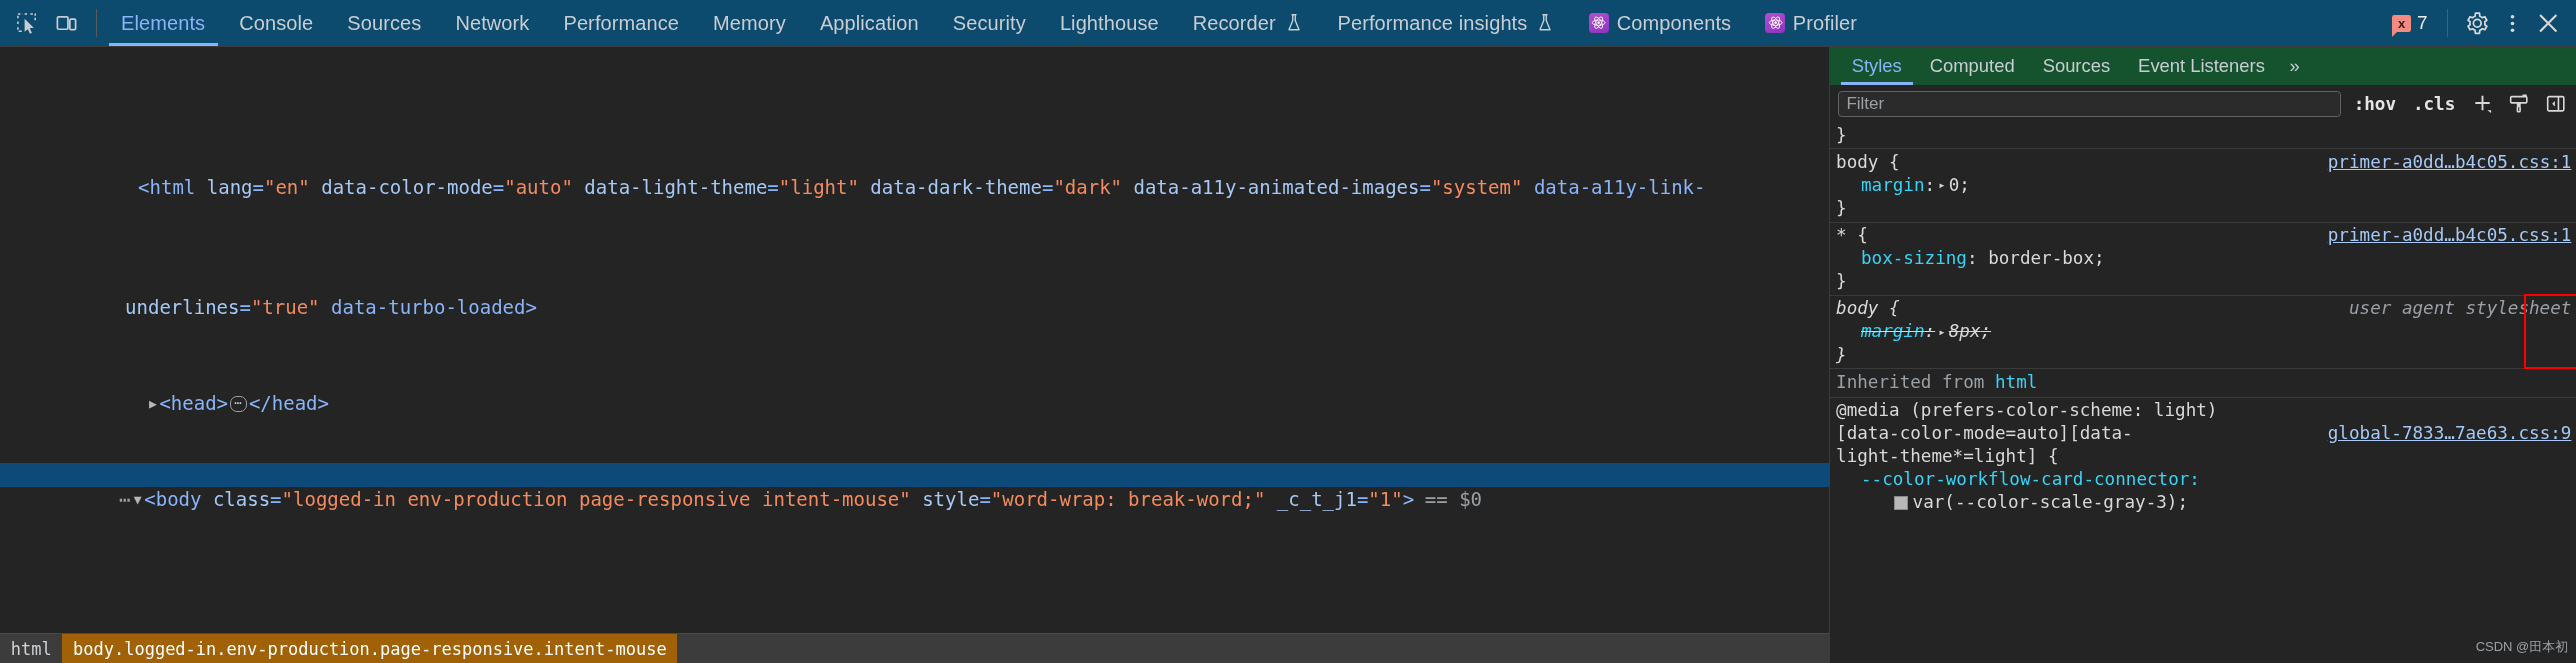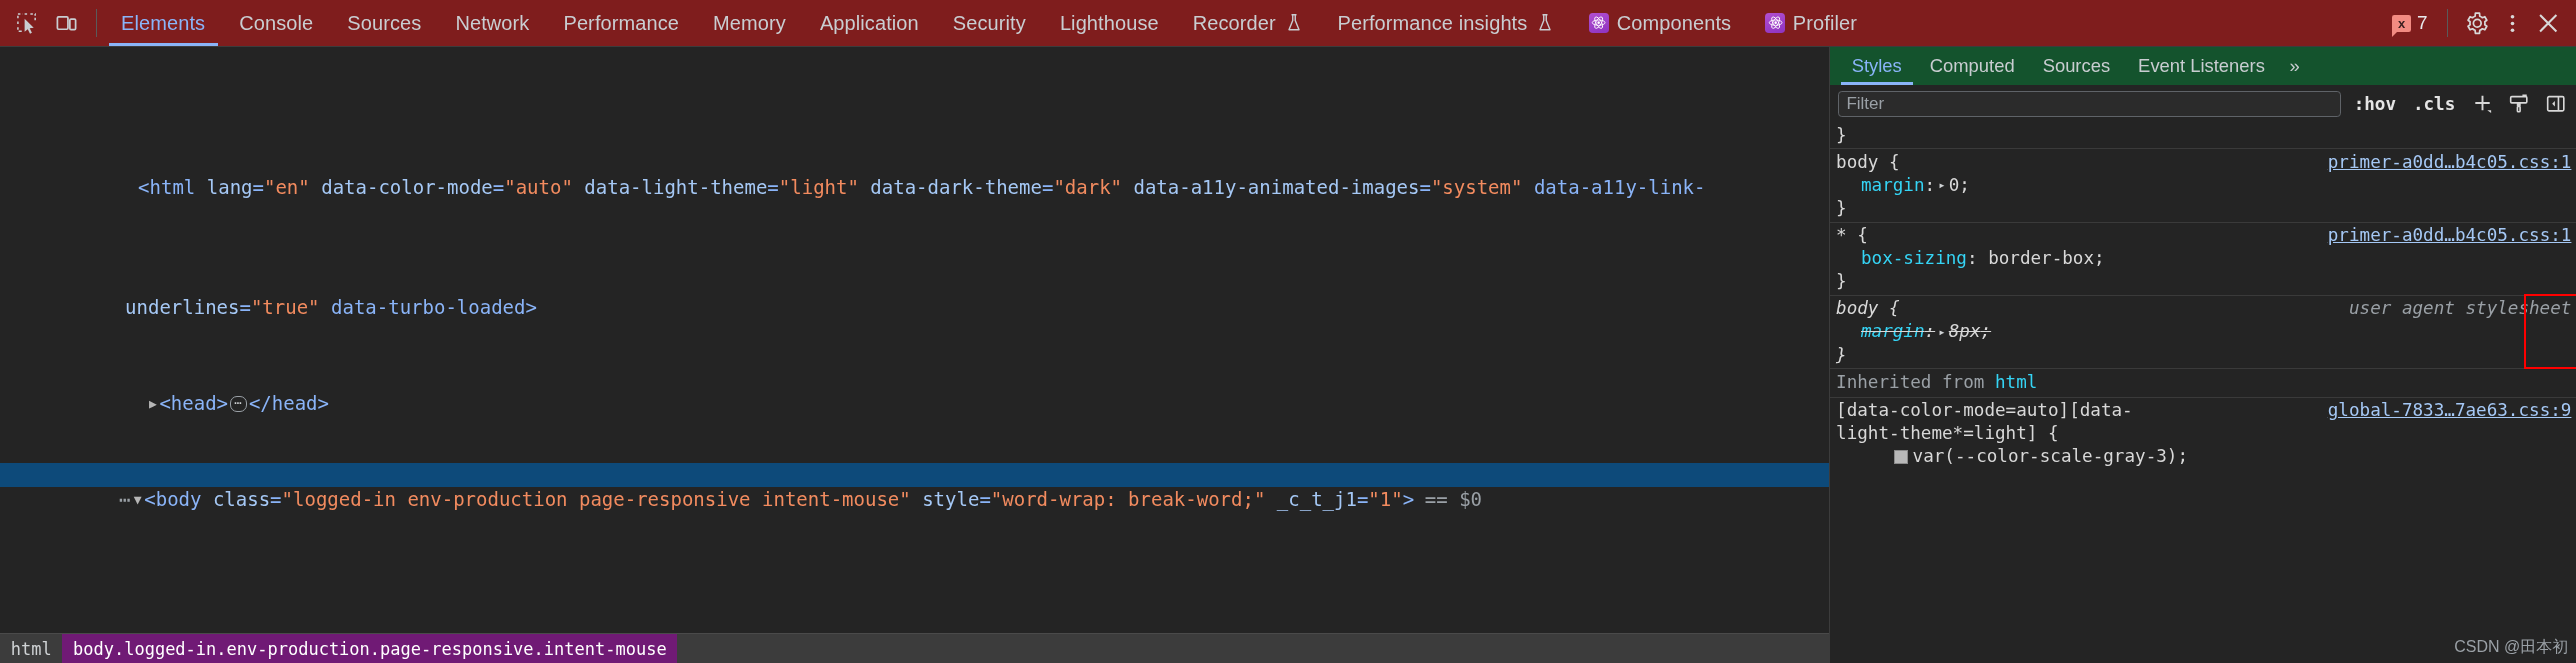--- a/index.html
+++ b/index.html
@@ -15,21 +15,21 @@
   }
   .devtools {
     width: 2576px; height: 664px;
     display: flex; flex-direction: column;
     background: #242424;
   }
 
   
   .tabbar {
     height: 47px;
-    background: #7f1d1d;
+    background: #0c4a6e;
     display: flex;
     align-items: stretch;
     flex: 0 0 47px;
     border-bottom: 0.8px solid #3c3c3c;
     position: relative;
   }
   .tb-left {
     display: flex; align-items: center;
     padding-left: 10.7px;
     gap: 4.6px;
@@ -200,21 +200,21 @@
     font-size: 17px;
     border-top: 0.8px solid #4a4a4a;
   }
   .crumb {
     padding: 0 10.7px;
     height: 100%;
     display: flex; align-items: center;
     color: #cfd2d4;
   }
   .crumb.active {
-    background: #701a75;
+    background: #a16207;
     color: #ffffff;
   }
 
   
   .styles-pane {
     flex: 1 1 auto;
     background: #242424;
     display: flex; flex-direction: column;
     min-width: 0;
     border-left: 0.8px solid #3c3c3c;
@@ -345,21 +345,21 @@
   .red-outline {
     position: absolute;
     border: 2.3px solid #ff0000;
     pointer-events: none;
   }
   .watermark {
     position: absolute;
     right: 7.7px;
     bottom: 6.1px;
     color: #9aa0a6;
-    font-size: 16px;
+    font-size: 13px;
     font-family: "Liberation Sans", sans-serif;
   }
 </style>
 </head>
 <body>
 
 <div class="devtools">
 
   <div class="tabbar">
     <div class="tb-left">
@@ -598,25 +598,27 @@
           <div class="brace">}</div>
           <div class="red-outline" style="left:694px; top:-1.5px; right:-2.3px; height:75px;"></div>
         </div>
 
         <div class="inherited">
           <span>Inherited from</span>
           <span class="ih-tag">html</span>
         </div>
 
         <div class="rule" style="border-bottom:none;">
+          <div class="media-line">@media (prefers-color-scheme: light)</div>
           <div class="rule-head">
             <span class="selector">[data-color-mode=auto][data-</span>
             <span class="origin">global-7833…7ae63.css:9</span>
           </div>
           <div class="media-line">light-theme*=light] {</div>
+          <div class="decl"><span class="varname">--color-workflow-card-connector:</span></div>
           <div class="decl" style="padding-left:64px"><span class="swatch"></span><span class="pval">var(--color-scale-gray-3);</span></div>
         </div>
 
         <div class="watermark">CSDN @田本初</div>
       </div>
 
     </div>
   </div>
 </div>
 

